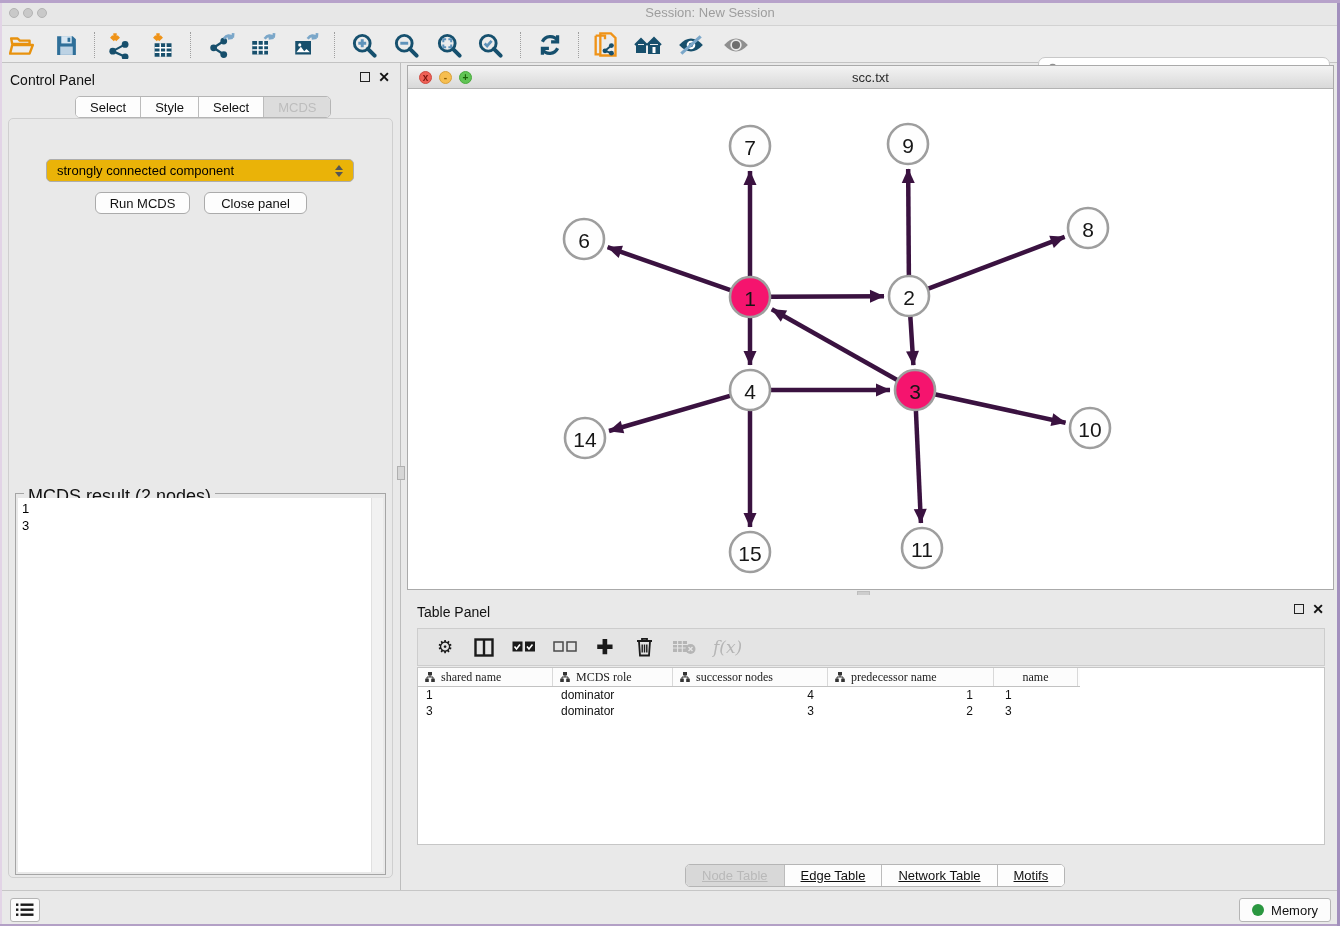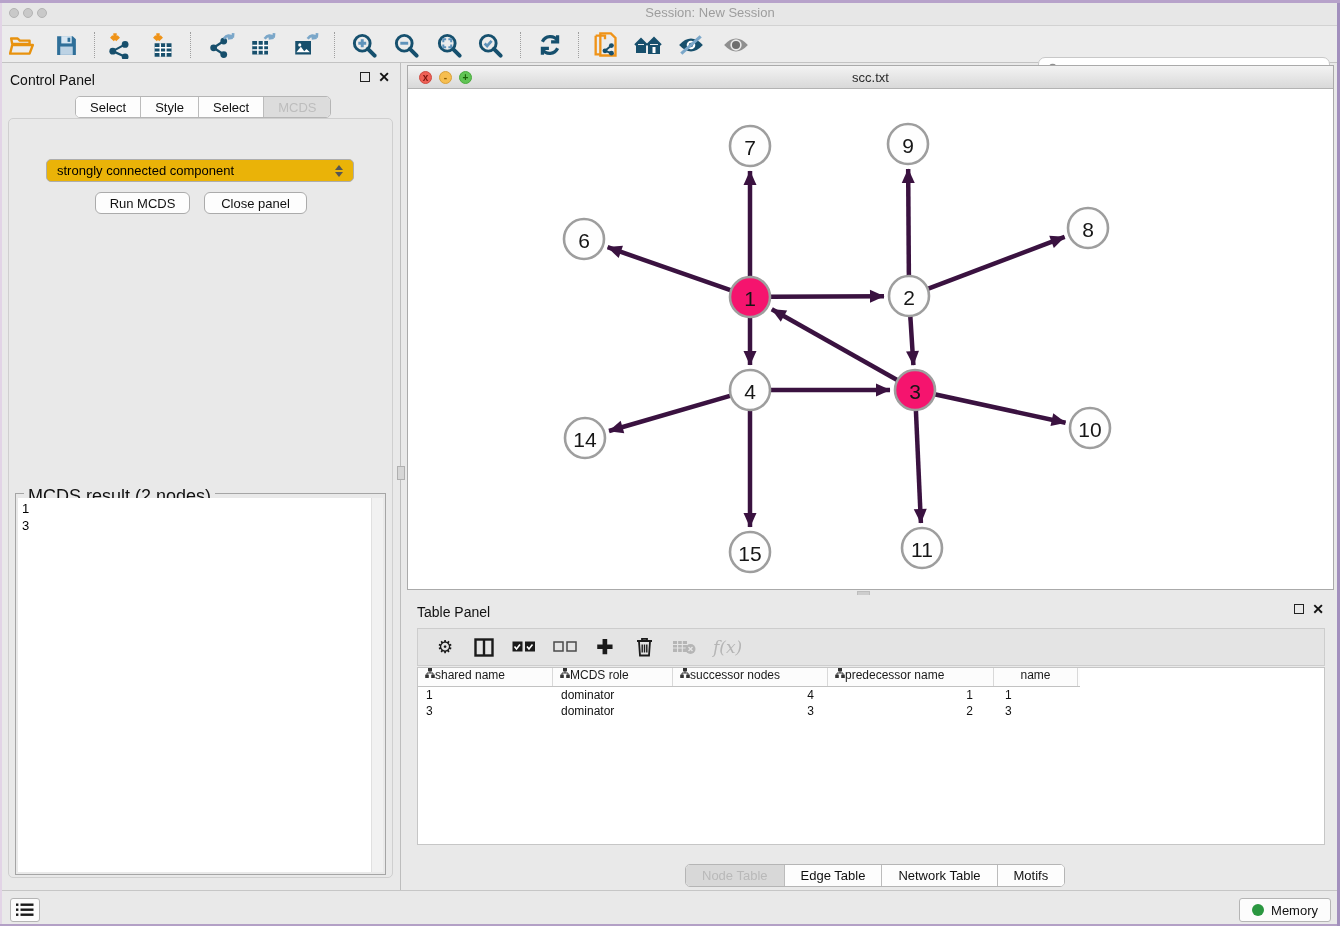--- a/index.html
+++ b/index.html
@@ -59,28 +59,28 @@
   .h-grip { position:absolute; left:857px; top:591px; width:13px; height:8px; background:#cdcdcd; border:1px solid #bdbdbd; }
 
   
   .table-panel { position:absolute; left:407px; top:595px; width:927px; height:295px; background:#e9e9e9; }
   .tp-toolbar { position:absolute; left:10px; top:33px; width:908px; height:38px; background:#e4e4e4; border:1px solid #cdcdcd; display:flex; align-items:center; gap:17px; padding-left:16px; }
   .tp-ic { display:flex; align-items:center; justify-content:center; min-width:22px; height:24px; cursor:pointer; font-size:18px; color:#1a1a1a; }
   .tp-ic.disabled { color:#b5b5b5; cursor:default; }
   .fx { font-family:"DejaVu Serif", serif; font-style:italic; font-size:17px; }
   .tbl { position:absolute; left:10px; top:72px; width:908px; height:178px; background:#fff; border:1px solid #c6c6c6; overflow:hidden; }
   .tbl-header { display:flex; height:19px; border-bottom:1px solid #c2c2c2; background:#fcfcfc; width:662px; }
-  .th { display:flex; padding-left:7px; font-size:12px; color:#1a1a1a; border-right:1px solid #d9d9d9; }
+  .th { display:flex; align-items:center; gap:6px; padding-left:7px; font-size:12px; color:#1a1a1a; border-right:1px solid #d9d9d9;font-family:Liberation Serif, serif; }
   .th.center { justify-content:center; padding-left:0; }
   .tbl-row { display:flex; height:16px; }
   .td { font-size:12px; color:#111; padding-left:8px; display:flex; align-items:center; }
   .td.right { justify-content:flex-end; padding-right:14px; }
   .td.right2 { justify-content:flex-end; padding-right:21px; }
   .tp-tabs { position:absolute; left:278px; top:269px; display:flex; height:23px; border:1px solid #b5b5b5; border-radius:5px; overflow:hidden; background:#fff; }
-  .tp-tab { padding:0 16px; font-size:13px; font-weight:500; display:flex; align-items:center; border-right:1px solid #bcbcbc; background:#fdfdfd; color:#111; cursor:pointer; }
+  .tp-tab { padding:0 16px; font-size:13px; font-weight:500; display:flex; align-items:center; border-right:1px solid #bcbcbc; background:#fdfdfd; color:#111; cursor:pointer;text-decoration:underline; }
   .tp-tab:last-child { border-right:none; }
   .tp-tab.active { background:#d8d8d8; color:#b9b9b9; }
 
   
   .statusbar { position:absolute; left:0; top:890px; width:1340px; height:36px; background:#e9e9e9; border-top:1px solid #c6c6c6; }
   .status-left-btn { position:absolute; left:10px; top:7px; width:30px; height:24px; background:#fcfcfc; border:1px solid #b5b5b5; border-radius:3px; display:flex; align-items:center; justify-content:center; cursor:pointer; }
   .memory-btn { position:absolute; right:9px; top:7px; height:24px; background:#fcfcfc; border:1px solid #b5b5b5; border-radius:3px; display:flex; align-items:center; gap:7px; padding:0 12px; font-size:13px; color:#111; cursor:pointer; }
   .mem-dot { width:12px; height:12px; border-radius:50%; background:#2a9740; }
 </style>
 </head>

